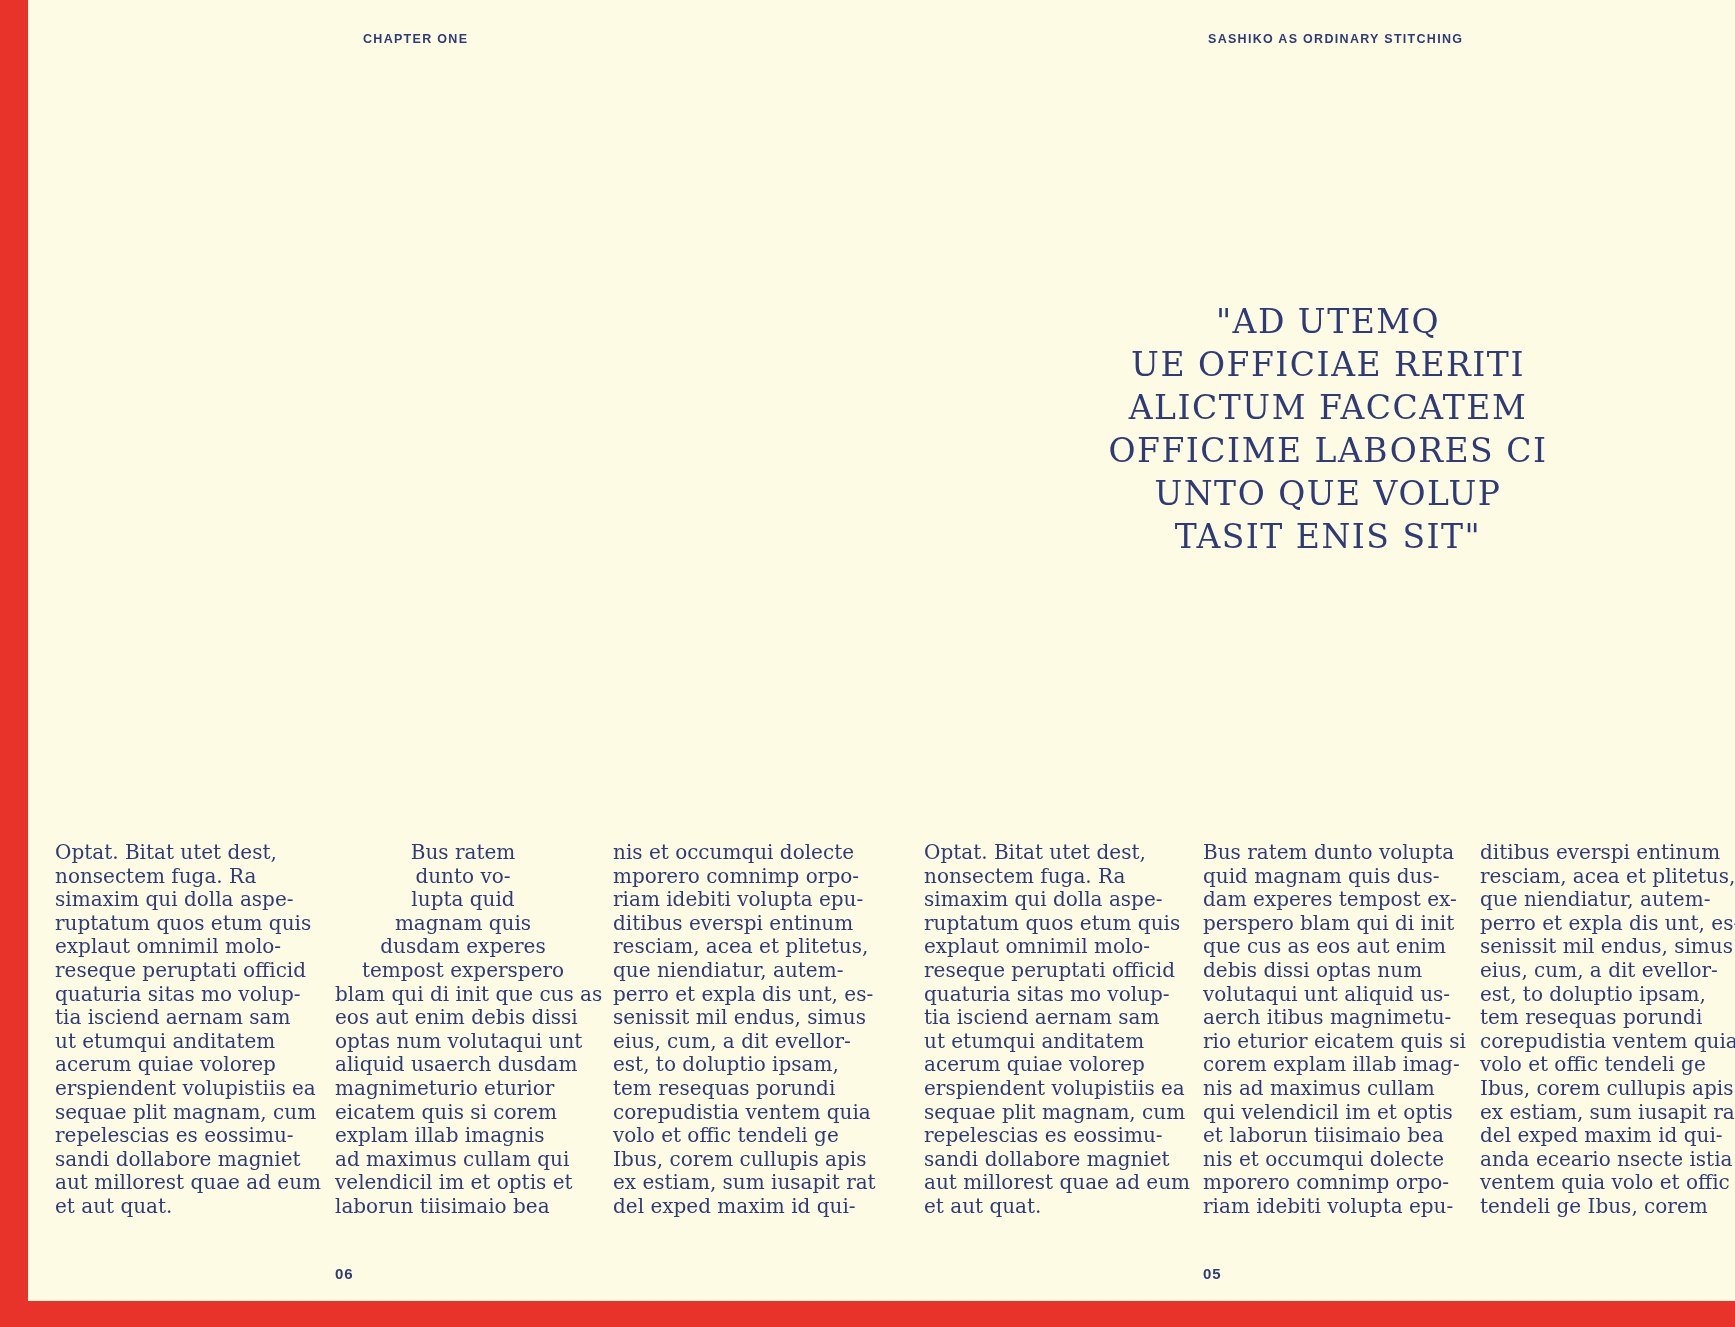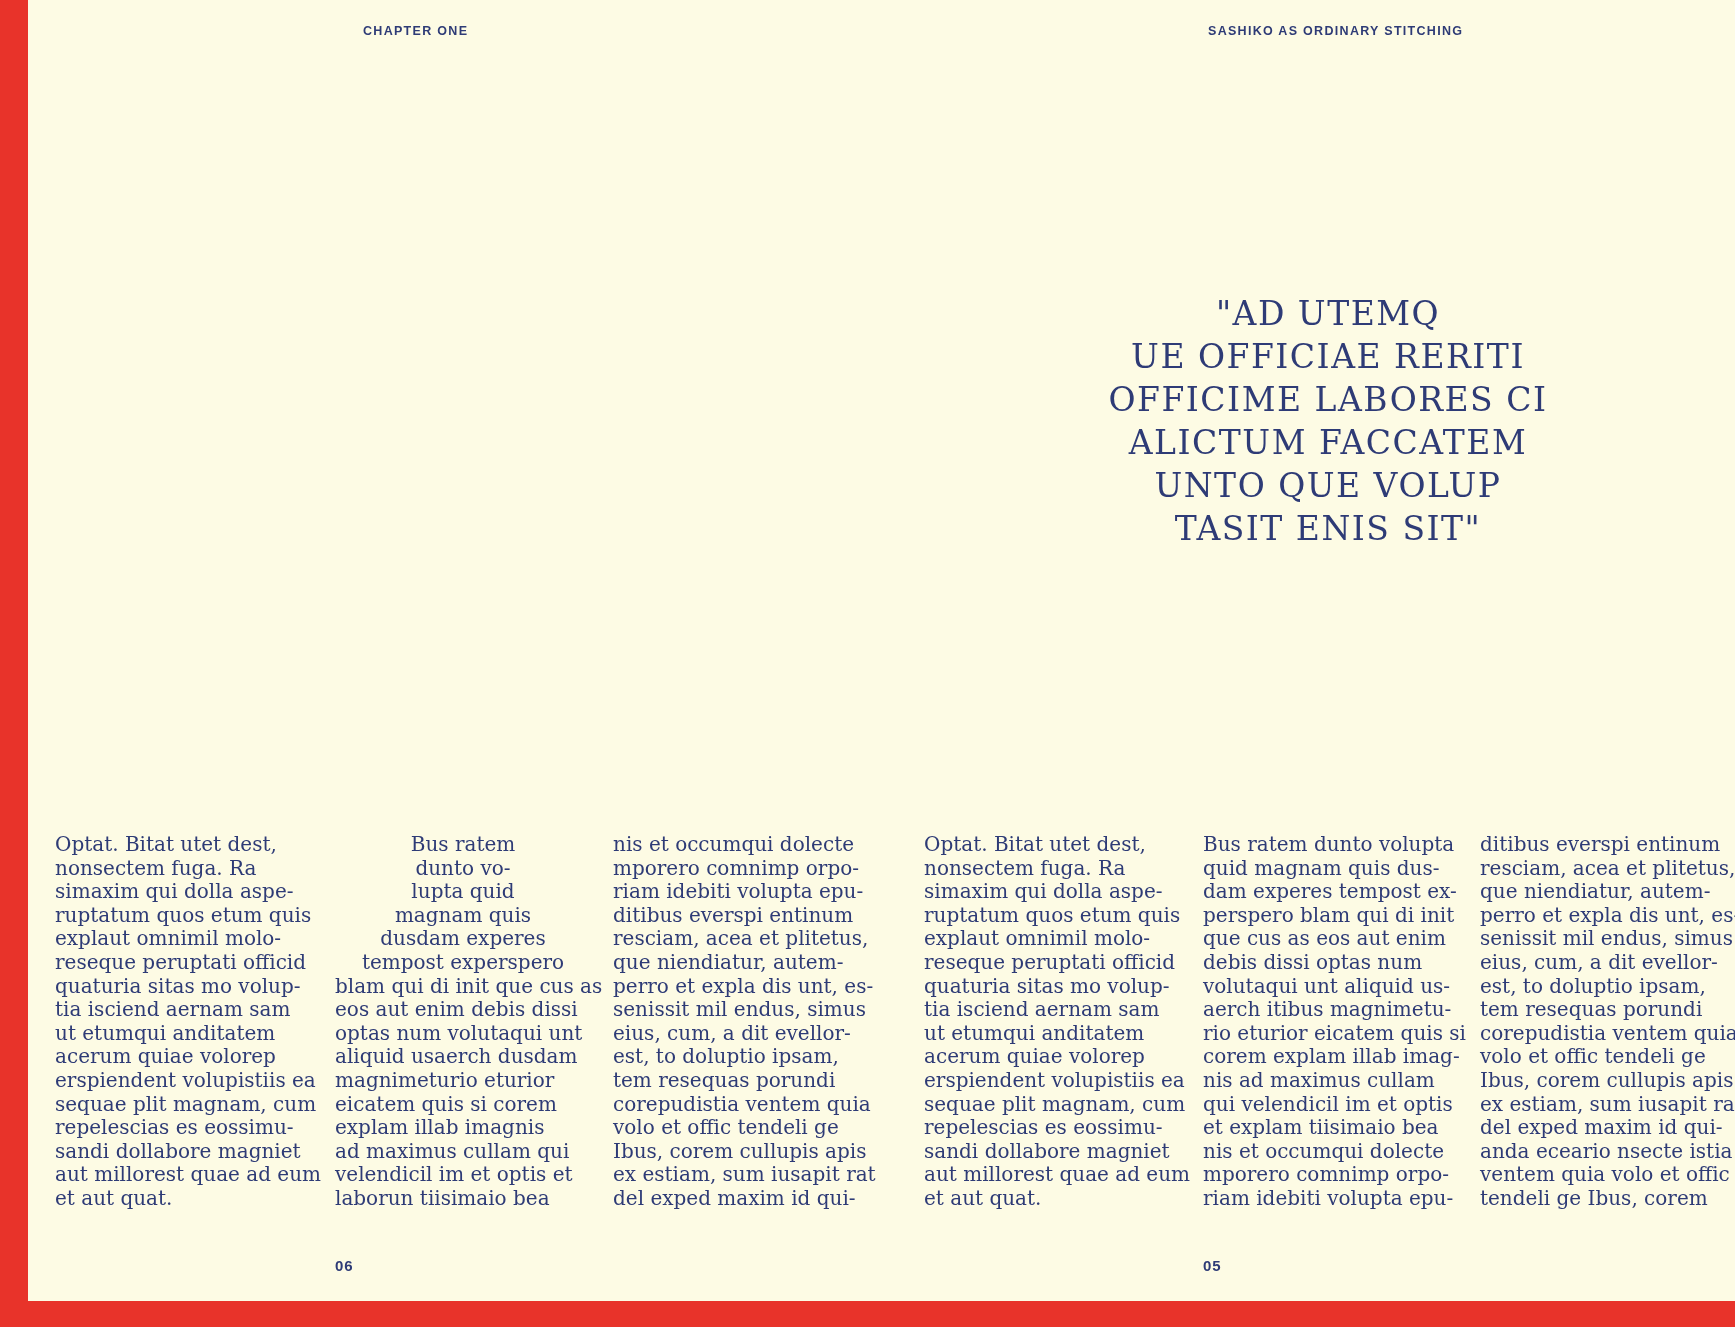--- a/index.html
+++ b/index.html
@@ -9,21 +9,21 @@
   }
   html,body{margin:0;padding:0;}
   body{
     width:1735px;height:1327px;position:relative;overflow:hidden;
     background:var(--bg);
     font-family:"DejaVu Serif", serif;
     color:var(--ink);
   }
   .edge-left{position:absolute;left:0;top:0;width:28px;height:1327px;background:var(--red);}
   .edge-bottom{position:absolute;left:0;top:1301px;width:1735px;height:26px;background:var(--red);}
-  .content{position:absolute;left:28px;top:0;width:1707px;height:1130px;}
+  .content{position:absolute;left:28px;top:8px;width:1707px;height:1130px;}
 
   .running-head{
     position:absolute;top:24px;
     font-family:"Liberation Sans", sans-serif;font-weight:bold;
     font-size:12.5px;letter-spacing:1.3px;color:var(--ink);white-space:nowrap;
   }
   #head-left{left:335px;}
   #head-right{left:1180px;}
 
   .chapter-title{
@@ -68,22 +68,22 @@
 <div class="content">
 
   <div id="head-left" class="running-head">CHAPTER ONE</div>
 
   <div id="head-right" class="running-head">SASHIKO AS ORDINARY STITCHING</div>
 
 
   <div class="pull-quote">
       <div class="ln">"AD UTEMQ</div>
       <div class="ln">UE OFFICIAE RERITI</div>
+      <div class="ln">ALICTUM FACCATEM</div>
       <div class="ln">OFFICIME LABORES CI</div>
-      <div class="ln">ALICTUM FACCATEM</div>
       <div class="ln">UNTO QUE VOLUP</div>
       <div class="ln">TASIT ENIS SIT"</div>
     </div>
 
   <div id="col-1" class="col">
       <div class="ln">Optat. Bitat utet dest,</div>
       <div class="ln">nonsectem fuga. Ra</div>
       <div class="ln">simaxim qui dolla aspe-</div>
       <div class="ln">ruptatum quos etum quis</div>
       <div class="ln">explaut omnimil molo-</div>
@@ -160,21 +160,21 @@
       <div class="ln">dam experes tempost ex-</div>
       <div class="ln">perspero blam qui di init</div>
       <div class="ln">que cus as eos aut enim</div>
       <div class="ln">debis dissi optas num</div>
       <div class="ln">volutaqui unt aliquid us-</div>
       <div class="ln">aerch itibus magnimetu-</div>
       <div class="ln">rio eturior eicatem quis si</div>
       <div class="ln">corem explam illab imag-</div>
       <div class="ln">nis ad maximus cullam</div>
       <div class="ln">qui velendicil im et optis</div>
-      <div class="ln">et explam tiisimaio bea</div>
+      <div class="ln">et laborun tiisimaio bea</div>
       <div class="ln">nis et occumqui dolecte</div>
       <div class="ln">mporero comnimp orpo-</div>
       <div class="ln">riam idebiti volupta epu-</div>
     </div>
   <div id="col-6" class="col">
       <div class="ln">ditibus everspi entinum</div>
       <div class="ln">resciam, acea et plitetus,</div>
       <div class="ln">que niendiatur, autem-</div>
       <div class="ln">perro et expla dis unt, es-</div>
       <div class="ln">senissit mil endus, simus</div>

